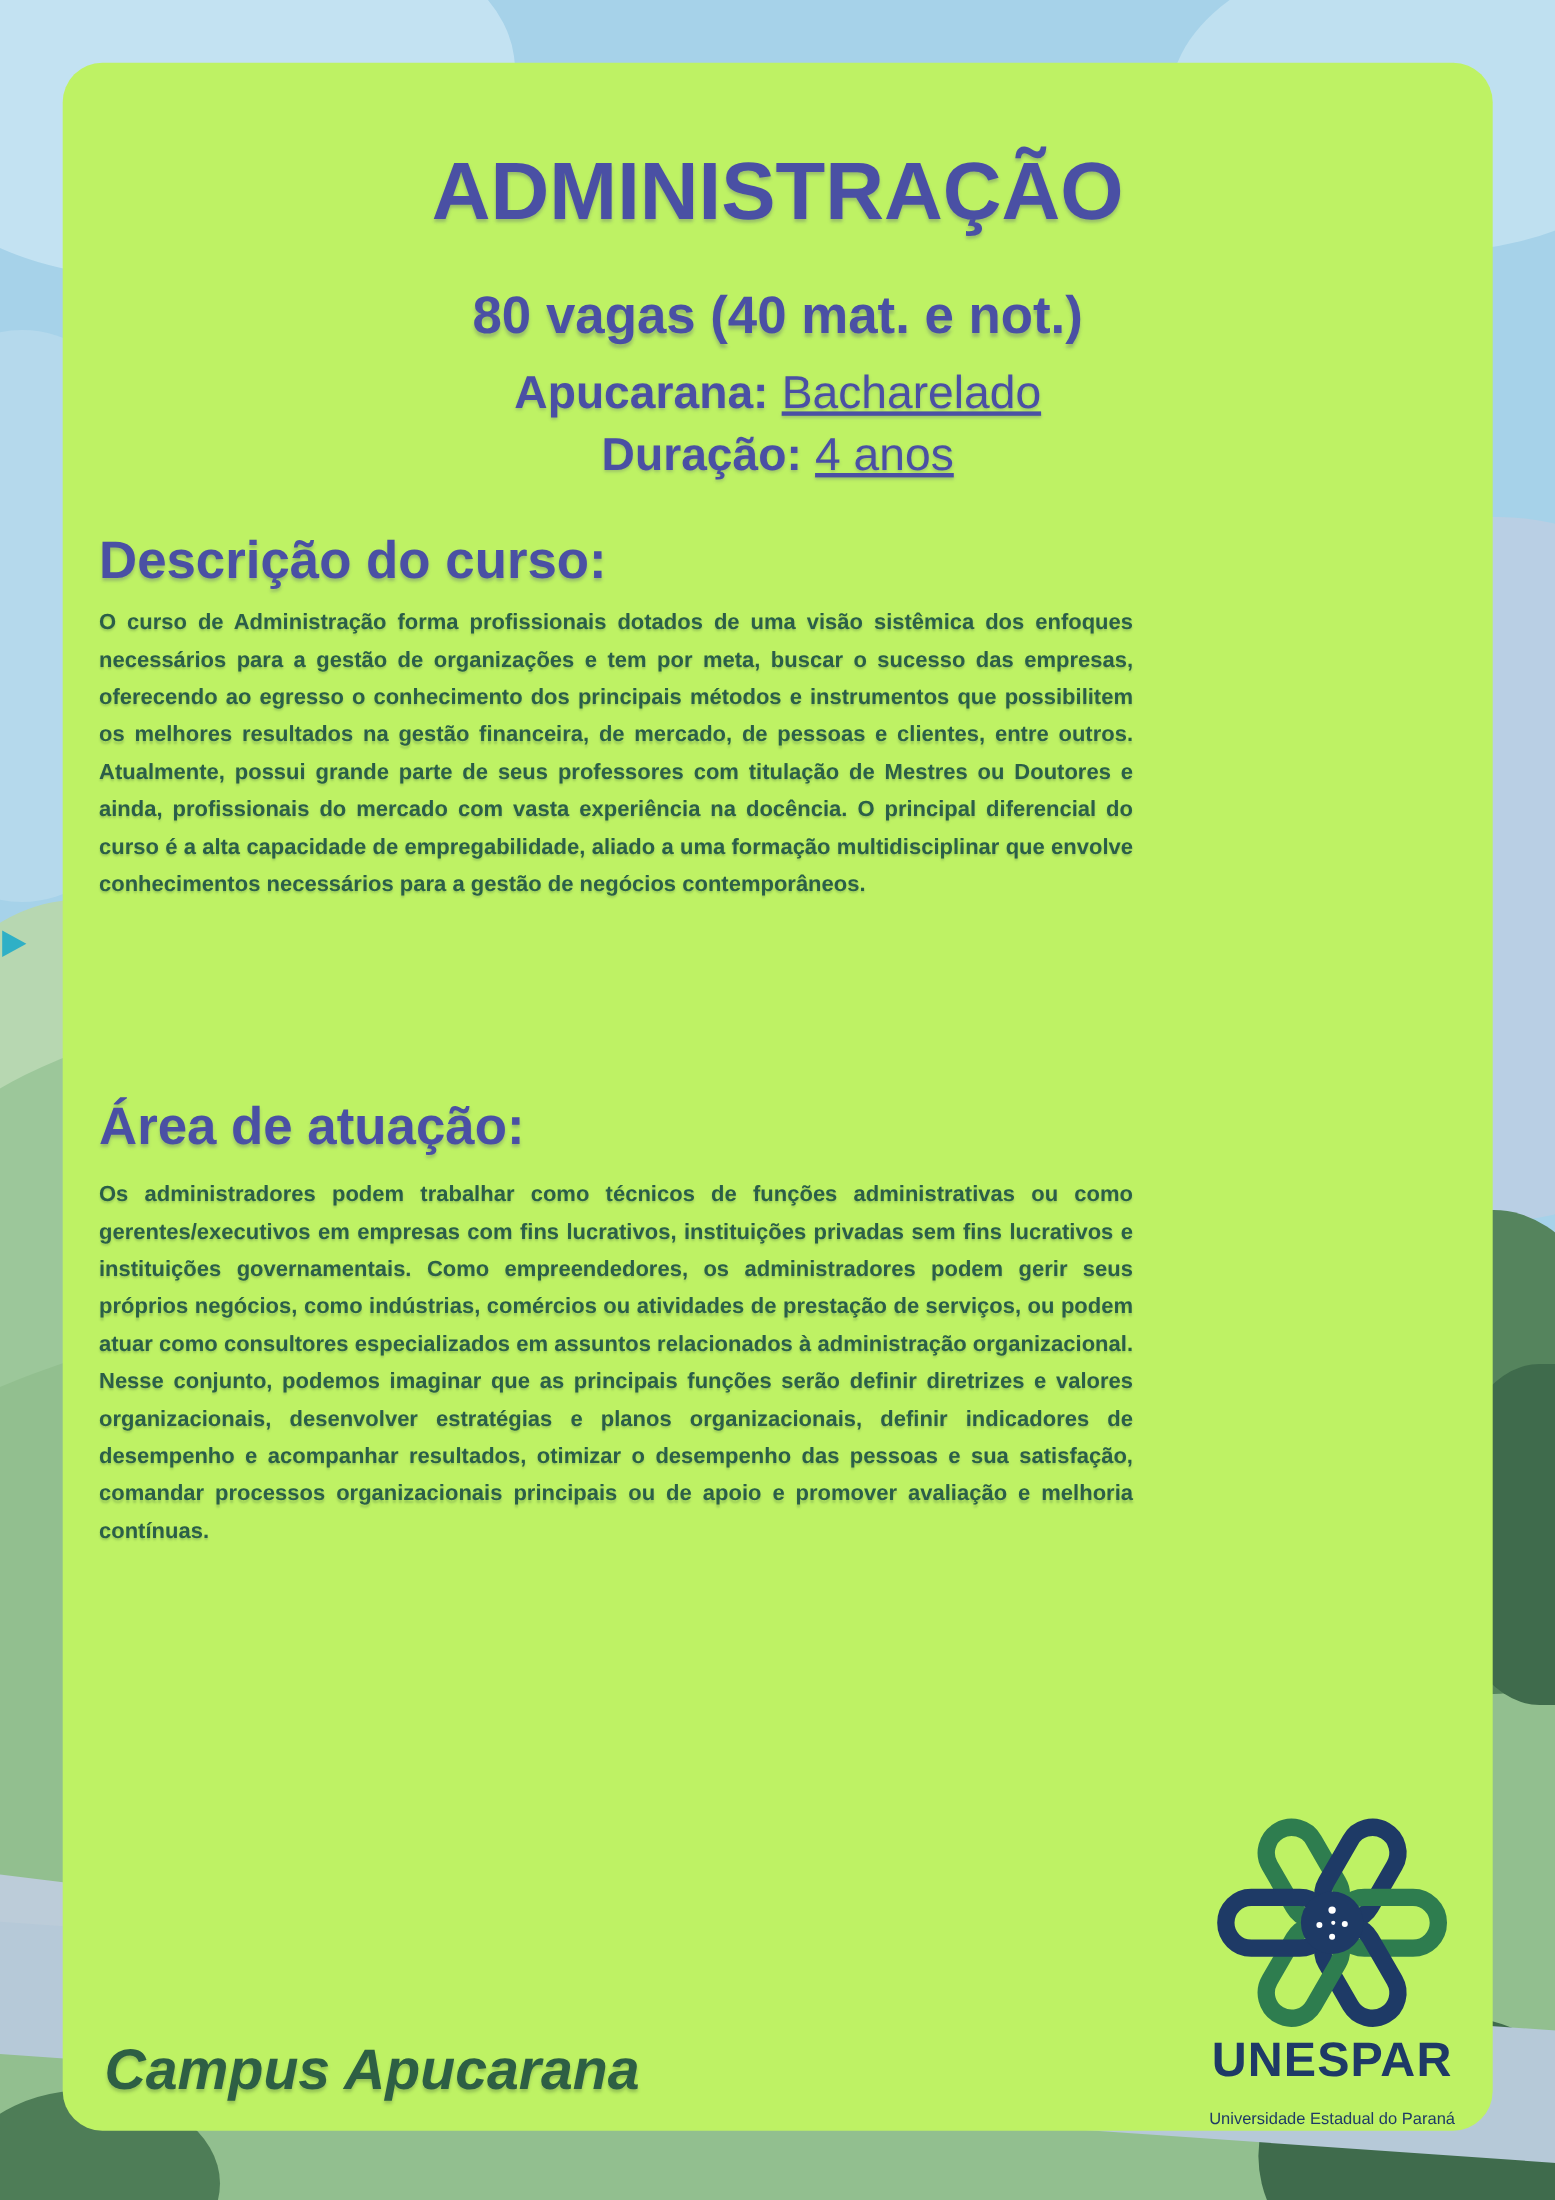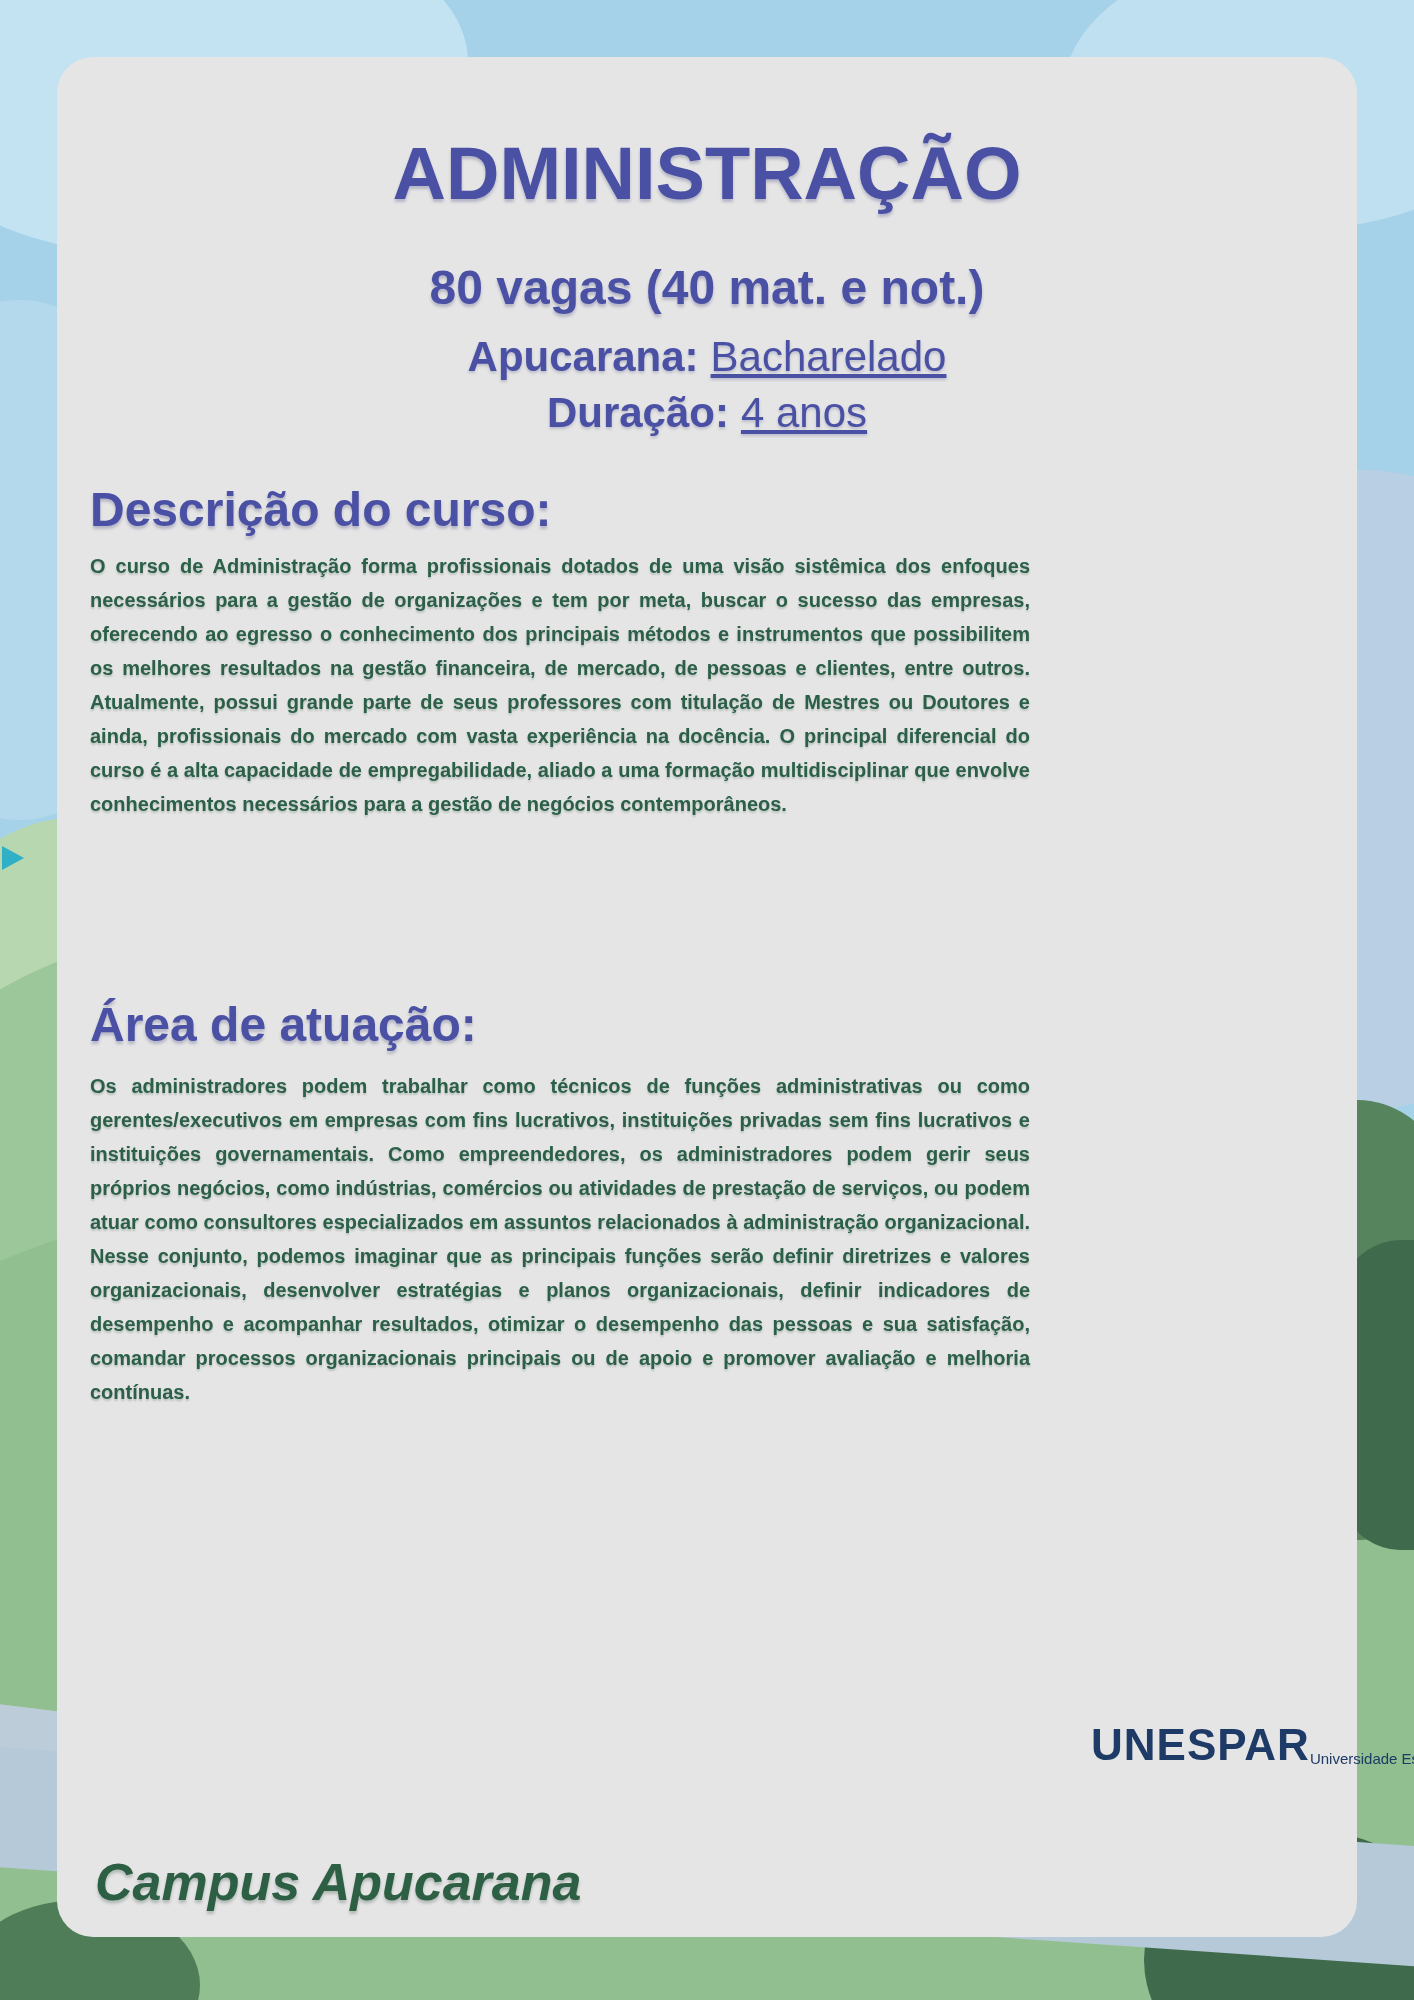--- a/index.html
+++ b/index.html
@@ -21,21 +21,21 @@
   .tree-right-dark{right:-90px;top:1240px;width:190px;height:310px;background:#3f6b4c;border-radius:45%;}
   .tree-right-bottom{right:-50px;bottom:-90px;width:320px;height:260px;background:#3f6b4c;border-radius:50%;}
   .tree-bottom-left{left:-40px;bottom:-70px;width:240px;height:170px;background:#4e7d57;border-radius:50%;}
   .river{left:-120px;top:1800px;width:1750px;height:120px;background:#b6c9d8;border-radius:70px;transform:rotate(4deg);}
   .river2{left:-60px;top:1740px;width:700px;height:60px;background:#bcccd9;border-radius:40px;transform:rotate(7deg);}
   .pond{right:120px;top:1330px;width:90px;height:55px;background:#9fd9ef;border-radius:50%;transform:rotate(-15deg);}
   .arrow-teal{left:2px;top:846px;width:0;height:0;border-top:12px solid transparent;border-bottom:12px solid transparent;border-left:22px solid #2fb0c6;}
   
   .card{
     position:absolute;left:57px;top:57px;width:1300px;height:1880px;
-    background:#e5e5e5;border-radius:36px;
+    background:#bef264;border-radius:36px;
   }
   .card > *{position:absolute;margin:0;}
   .header{left:0;top:30px;width:100%;text-align:center;color:#4a50a4;}
   .title{
     font-size:74px;font-weight:800;letter-spacing:0;line-height:1.0;
     text-shadow:0 3px 3px rgba(58,62,120,0.28);
   }
   .vagas{
     margin-top:13px;font-size:48px;font-weight:800;
     text-shadow:0 3px 3px rgba(58,62,120,0.28);
@@ -54,21 +54,21 @@
     line-height:34px;text-align:justify;
     text-shadow:0 2px 2px rgba(34,70,52,0.22);
   }
   .p1{top:492px;}
   .p2{top:1012px;}
   .campus{
     left:38px;top:1795px;font-size:52px;font-weight:800;font-style:italic;
     color:#2d5f44;text-shadow:0 3px 3px rgba(30,60,45,0.25);
   }
   
-  .logo{right:26px;top:1585px;width:240px;display:flex;flex-direction:row;align-items:center;}
+  .logo{right:26px;top:1585px;width:240px;display:flex;flex-direction:column;align-items:center;}
   .logo-word{font-size:44px;font-weight:800;color:#1e3a66;letter-spacing:1px;margin-top:-6px;}
   .logo-sub{font-size:15px;font-weight:400;color:#1e3a66;margin-top:20px;white-space:nowrap;}
 </style>
 </head>
 <body>
 
 <div class="stage">
 
   <div class="bg">
     <div class="cloud1"></div>

